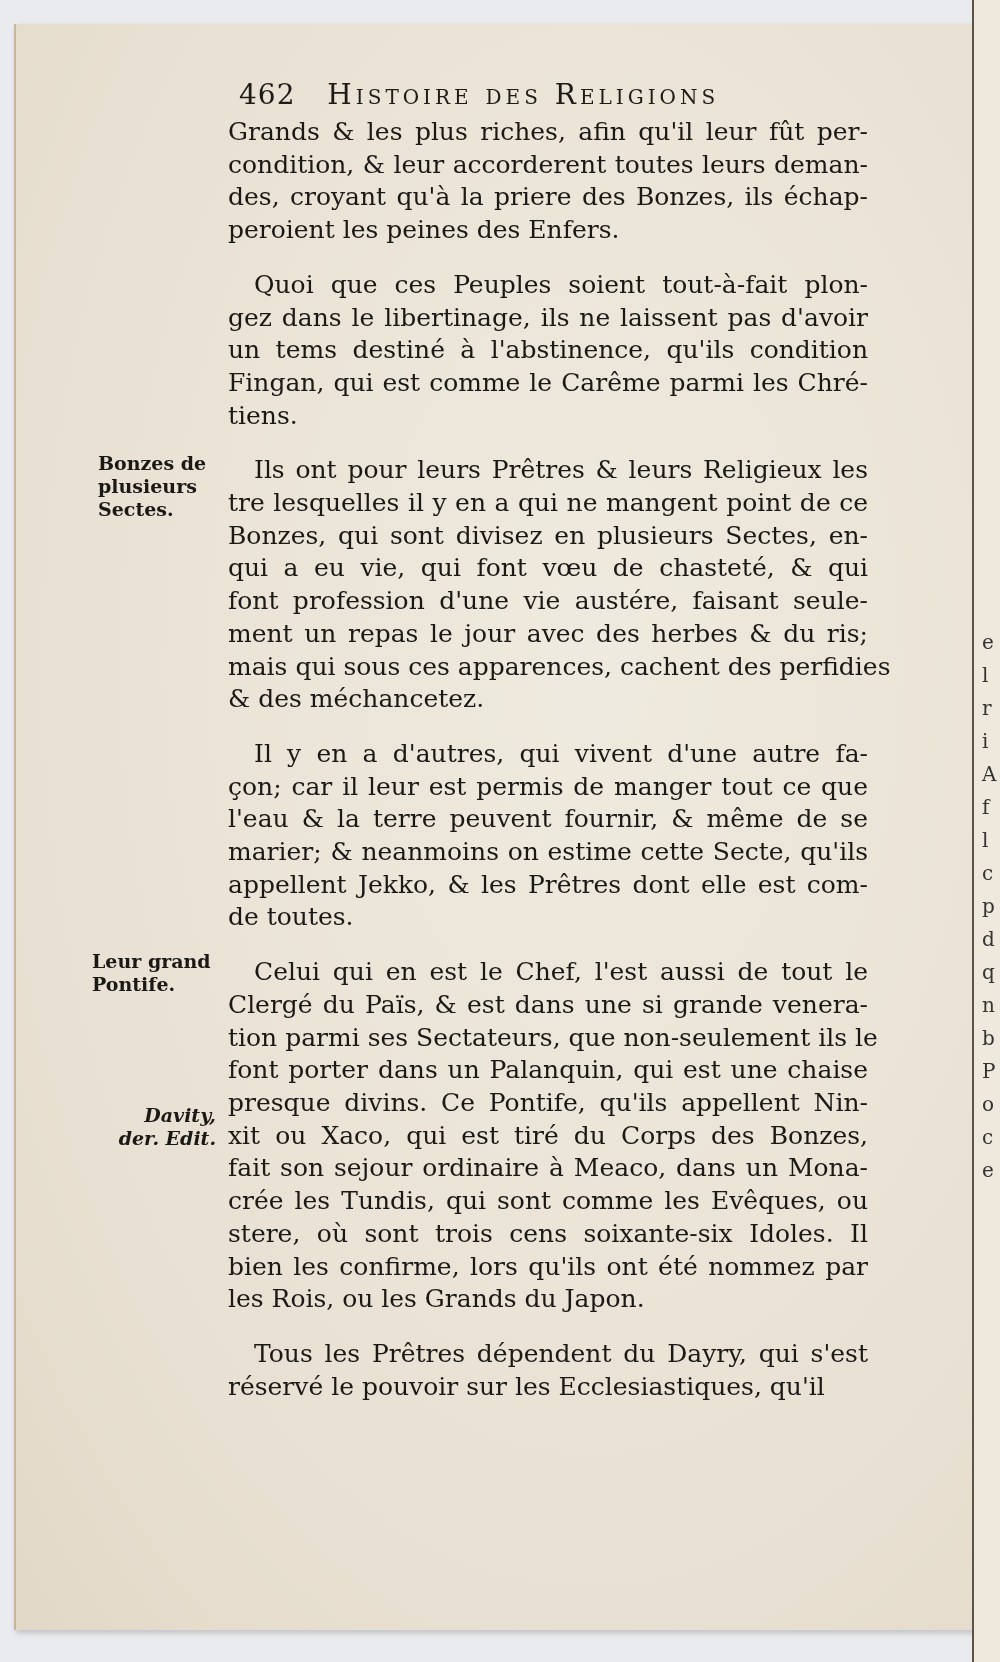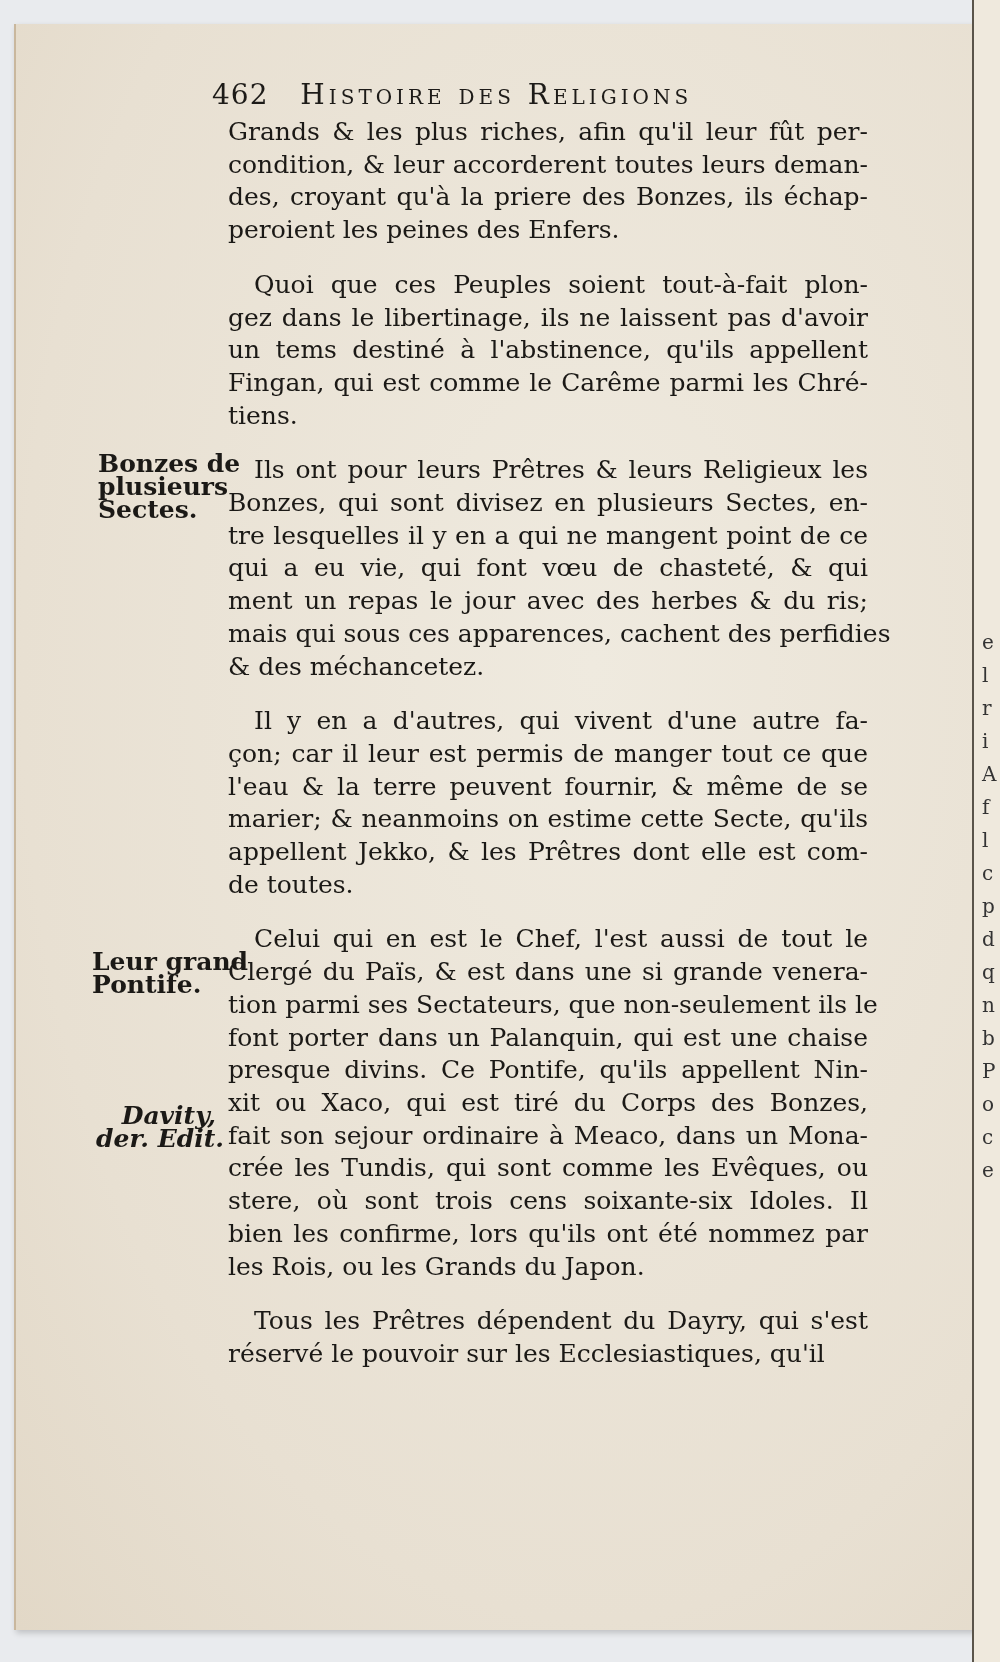--- a/index.html
+++ b/index.html
@@ -2,28 +2,28 @@
 <html><head>
 <meta charset="utf-8">
 <style>
   html,body{margin:0;padding:0;}
   body{width:1000px;height:1662px;background:#e9ebee;position:relative;overflow:hidden;font-family:"DejaVu Serif",serif;}
   .page{position:absolute;left:14px;top:24px;width:962px;height:1606px;background:#ece6da;
         background-image:radial-gradient(ellipse at 60% 40%,#efeadf 0%,#e8e0d2 70%,#e2d8c7 100%);
         border-left:2px solid #c9b79d;box-shadow:2px 3px 6px rgba(0,0,0,.18);}
   .next-page{position:absolute;left:972px;top:0;width:28px;height:1662px;background:#efe9dd;border-left:2px solid #5a544a;}
   .next-page span{position:absolute;left:8px;font-size:20px;color:#333;}
-  .header{position:absolute;left:212px;top:78px;font-size:28px;color:#1d1b18;white-space:nowrap;letter-spacing:1px;}
+  .header{position:absolute;left:239px;top:78px;font-size:28px;color:#1d1b18;white-space:nowrap;letter-spacing:1px;}
   .header .pnum{margin-right:22px;}
   .header .title{font-variant:small-caps;letter-spacing:4px;}
   .body{position:absolute;left:228px;top:116px;width:640px;font-size:25px;line-height:32.7px;color:#1b1916;}
   .line{white-space:nowrap;text-align:justify;text-align-last:justify;display:block;}
   .line.last{text-align-last:left;}
   .line.indent{padding-left:26px;margin-top:22px;}
-  .margin{position:absolute;font-size:25px;font-weight:bold;color:#1b1916;line-height:23px;white-space:nowrap;}
+  .margin{position:absolute;font-size:19px;font-weight:bold;color:#1b1916;line-height:23px;white-space:nowrap;}
   .margin.ital{font-style:italic;text-align:right;}
 </style>
 </head>
 <body>
 
 <div class="page">
 </div>
 <div class="next-page" id="next">
     <span style="top: 630px;">e</span>
     <span style="top: 663px;">l</span>
@@ -49,27 +49,28 @@
   <span class="title">Histoire des Religions</span>
 </div>
 
 <div class="body" id="body">
     <span class="line">Grands &amp; les plus riches, afin qu'il leur fût per-</span>
     <span class="line">condition, &amp; leur accorderent toutes leurs deman-</span>
     <span class="line">des, croyant qu'à la priere des Bonzes, ils échap-</span>
     <span class="line last">peroient les peines des Enfers.</span>
     <span class="line indent">Quoi que ces Peuples soient tout-à-fait plon-</span>
     <span class="line">gez dans le libertinage, ils ne laissent pas d'avoir</span>
-    <span class="line">un tems destiné à l'abstinence, qu'ils appellent</span>
+    <span class="line">un tems destiné à l'abstinence, qu'ils condition</span>
     <span class="line">Fingan, qui est comme le Carême parmi les Chré-</span>
     <span class="line last">tiens.</span>
     <span class="line indent">Ils ont pour leurs Prêtres &amp; leurs Religieux les</span>
+    <span class="line">tre lesquelles il y en a qui ne mangent point de ce</span>
     <span class="line">Bonzes, qui sont divisez en plusieurs Sectes, en-</span>
-    <span class="line">tre lesquelles il y en a qui ne mangent point de ce</span>
     <span class="line">qui a eu vie, qui font vœu de chasteté, &amp; qui</span>
+    <span class="line">font profession d'une vie austére, faisant seule-</span>
     <span class="line">ment un repas le jour avec des herbes &amp; du ris;</span>
     <span class="line">mais qui sous ces apparences, cachent des perfidies</span>
     <span class="line last">&amp; des méchancetez.</span>
     <span class="line indent">Il y en a d'autres, qui vivent d'une autre fa-</span>
     <span class="line">çon; car il leur est permis de manger tout ce que</span>
     <span class="line">l'eau &amp; la terre peuvent fournir, &amp; même de se</span>
     <span class="line">marier; &amp; neanmoins on estime cette Secte, qu'ils</span>
     <span class="line">appellent Jekko, &amp; les Prêtres dont elle est com-</span>
     <span class="line last">de toutes.</span>
     <span class="line indent">Celui qui en est le Chef, l'est aussi de tout le</span>

